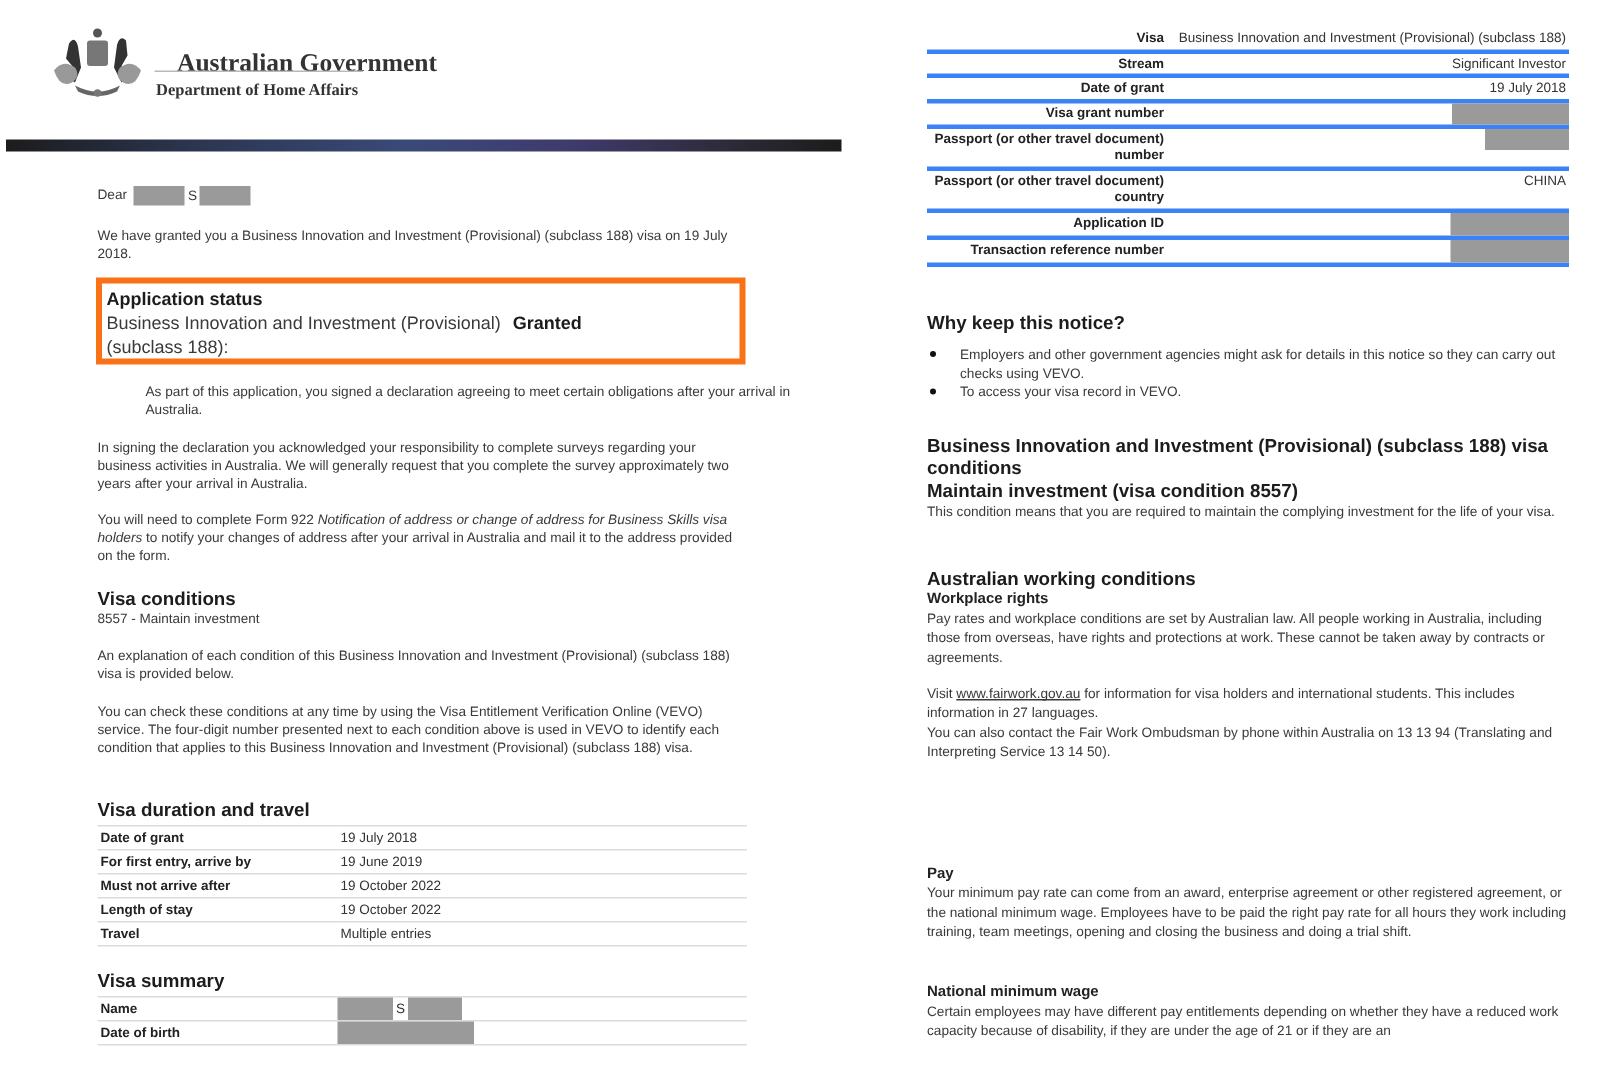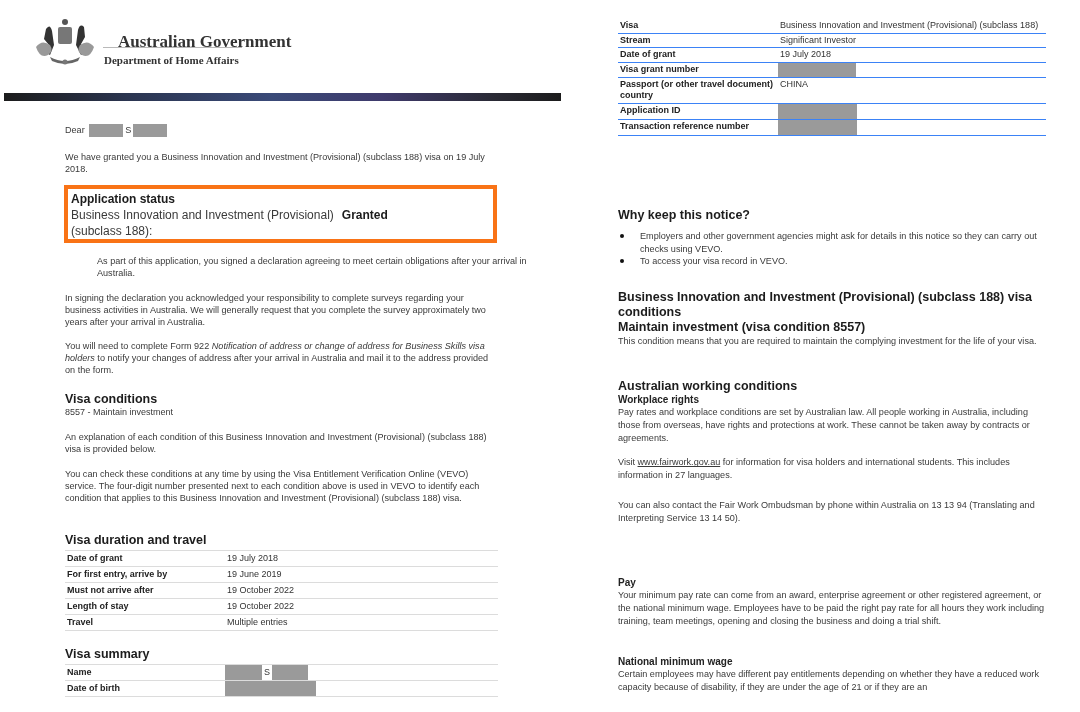--- a/index.html
+++ b/index.html
@@ -31,21 +31,21 @@
   .sub { font-size: 9px; color: #3a3a3a; }
   p.par { font-size: 9.1px; line-height: 11.8px; color: #3a3a3a; }
   p.par i { font-style: italic; }
 
   table.kv { border-collapse: collapse; width: 433px; }
   table.kv td { font-size: 9px; line-height: 11px; padding: 2px 2px; border-bottom: 1px solid #dcdcdc; vertical-align: top; color: #333; }
   table.kv tr:first-child td { border-top: 1px solid #dcdcdc; }
   table.kv td.k { font-weight: bold; color: #222; width: 160px; }
 
   table.kv2 { border-collapse: collapse; width: 428px; }
-  table.kv2 td { font-size: 9px; line-height: 11.5px; padding: 1px 2px; border-bottom: 1px solid #3b82f6; vertical-align: top; color: #333; }
+  table.kv2 td { font-size: 9px; line-height: 11.5px; padding: 1px 2px; border-bottom: 3px solid #3b82f6; vertical-align: top; color: #333; text-align: right; }
   table.kv2 td.k { font-weight: bold; color: #222; width: 160px; }
 
   .rcol { position: absolute; left: 618px; width: 430px; }
   h3.rh { font-size: 12.5px; font-weight: bold; color: #1c1c1c; line-height: 15px; }
   h4.rh4 { font-size: 10px; font-weight: bold; color: #222; line-height: 12px; }
   .rp { font-size: 9.1px; line-height: 12.8px; color: #3a3a3a; }
   ul.bul { list-style: none; }
   ul.bul li { position: relative; padding-left: 22px; font-size: 9.1px; line-height: 12.5px; color: #3a3a3a; }
   ul.bul li .dot { position: absolute; left: 2px; top: 4px; width: 4px; height: 4px; border-radius: 50%; background: #111; }
   a.lnk { color: #3a3a3a; text-decoration: underline; }
@@ -160,20 +160,24 @@
         </tr>
       <tr>
           <td class="k">Date of grant</td>
           <td>19 July 2018</td>
         </tr>
       <tr>
           <td class="k">Visa grant number</td>
           <td style="padding:0;"><span class="redact" style="width:78px;height:14px;"></span></td>
         </tr>
       <tr>
+          <td class="k">Passport (or other travel document) number</td>
+          <td style="padding:0;"><span class="redact" style="width:56px;height:14px;"></span></td>
+        </tr>
+      <tr>
           <td class="k">Passport (or other travel document) country</td>
           <td>CHINA</td>
         </tr>
       <tr>
           <td class="k">Application ID</td>
           <td style="padding:0;"><span class="redact" style="width:79px;height:15px;"></span></td>
         </tr>
       <tr>
           <td class="k">Transaction reference number</td>
           <td style="padding:0;"><span class="redact" style="width:79px;height:15px;"></span></td>
@@ -196,21 +200,21 @@
   <p class="rp">This condition means that you are required to maintain the complying investment for the life of your visa.</p>
 </div>
 
 <div class="rcol" style="top:379px;">
   <h3 class="rh">Australian working conditions</h3>
   <h4 class="rh4">Workplace rights</h4>
   <p class="rp">Pay rates and workplace conditions are set by Australian law. All people working in Australia, including those from overseas, have rights and protections at work. These cannot be taken away by contracts or agreements.</p>
   <p class="rp" style="margin-top:12px;">
     <span>Visit </span><a class="lnk">www.fairwork.gov.au</a><span> for information for visa holders and international students. This includes information in 27 languages.</span>
   </p>
-  <p class="rp" style="margin-top:17px;">You can also contact the Fair Work Ombudsman by phone within Australia on 13 13 94 (Translating and Interpreting Service 13 14 50).</p>
+  <p class="rp" style="margin-top:0;">You can also contact the Fair Work Ombudsman by phone within Australia on 13 13 94 (Translating and Interpreting Service 13 14 50).</p>
 </div>
 
 <div class="rcol" style="top:577px;">
   <h4 class="rh4">Pay</h4>
   <p class="rp">Your minimum pay rate can come from an award, enterprise agreement or other registered agreement, or the national minimum wage. Employees have to be paid the right pay rate for all hours they work including training, team meetings, opening and closing the business and doing a trial shift.</p>
 </div>
 
 <div class="rcol" style="top:656px;">
   <h4 class="rh4">National minimum wage</h4>
   <p class="rp">Certain employees may have different pay entitlements depending on whether they have a reduced work capacity because of disability, if they are under the age of 21 or if they are an</p>

